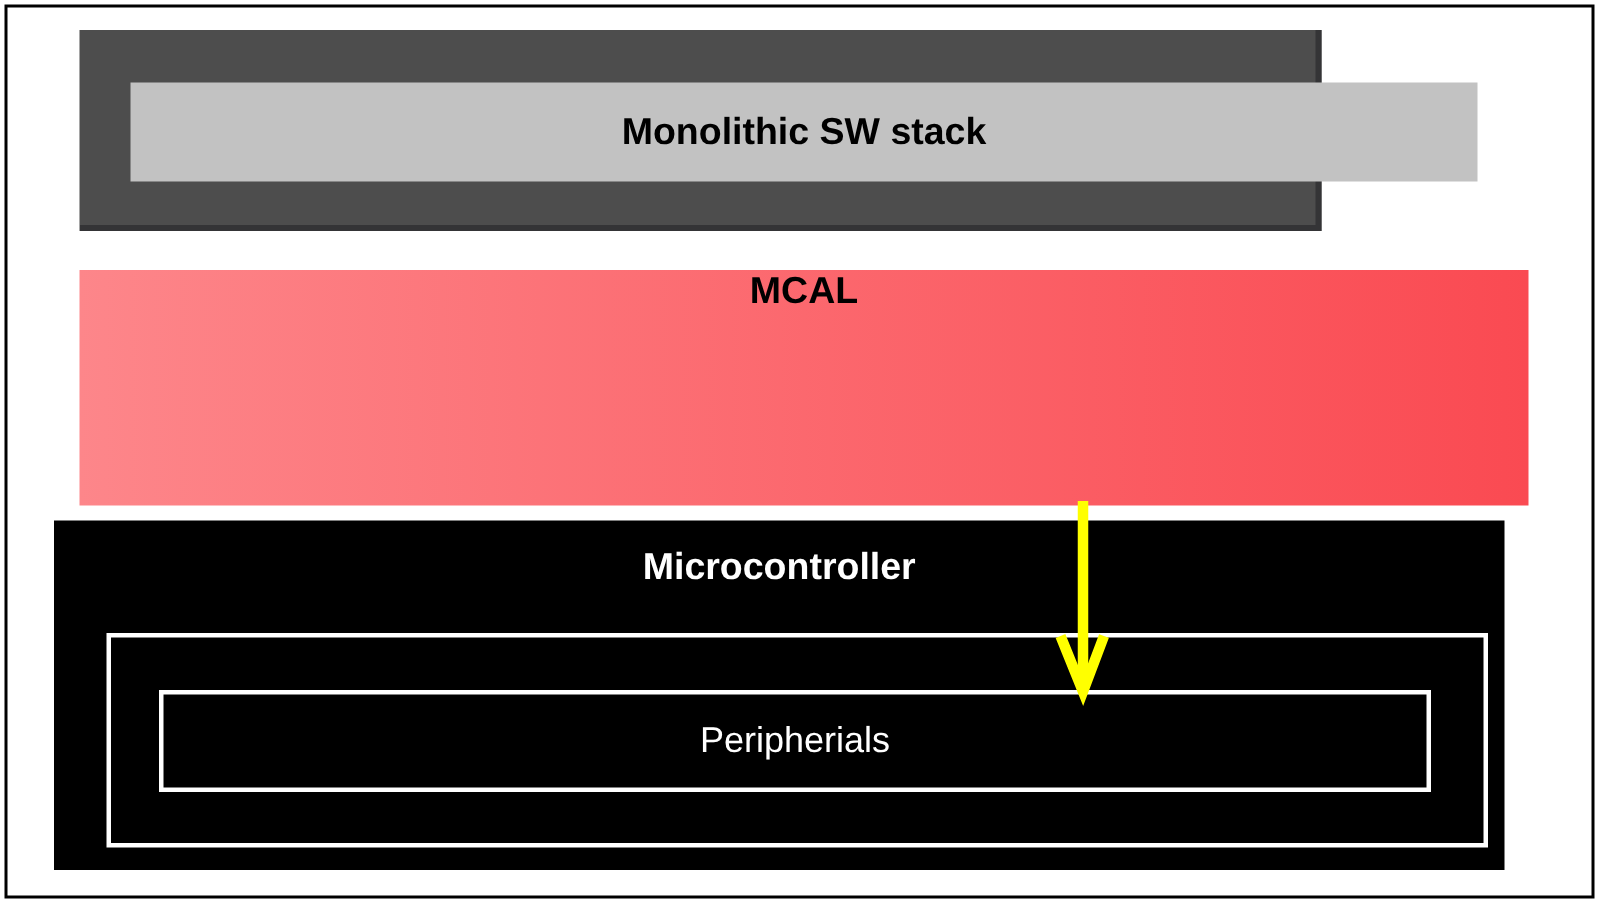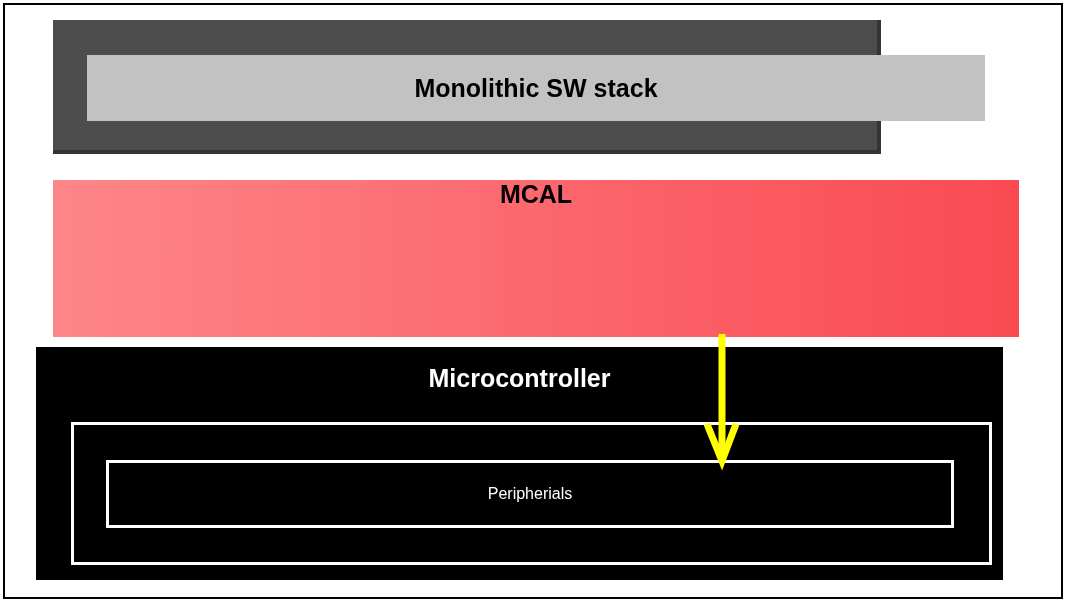--- a/index.html
+++ b/index.html
@@ -65,21 +65,21 @@
     border: 3px solid var(--box_border);
     box-sizing: border-box;
   }
   .periph-box {
     position: absolute;
     left: 70px; top: 113px;
     width: 848px; height: 68px;
     border: 3px solid var(--box_border);
     box-sizing: border-box;
     display: flex; align-items: center; justify-content: center;
-    font-size: 16px; font-weight: normal;
+    font-size: 24px; font-weight: normal;
     color: var(--title_light);
   }
 
   .arrow {
     position: absolute;
     left: 688px; top: 326px;
     width: 70px; height: 145px;
     z-index: 10;
   }
   .arrow line, .arrow polyline {

